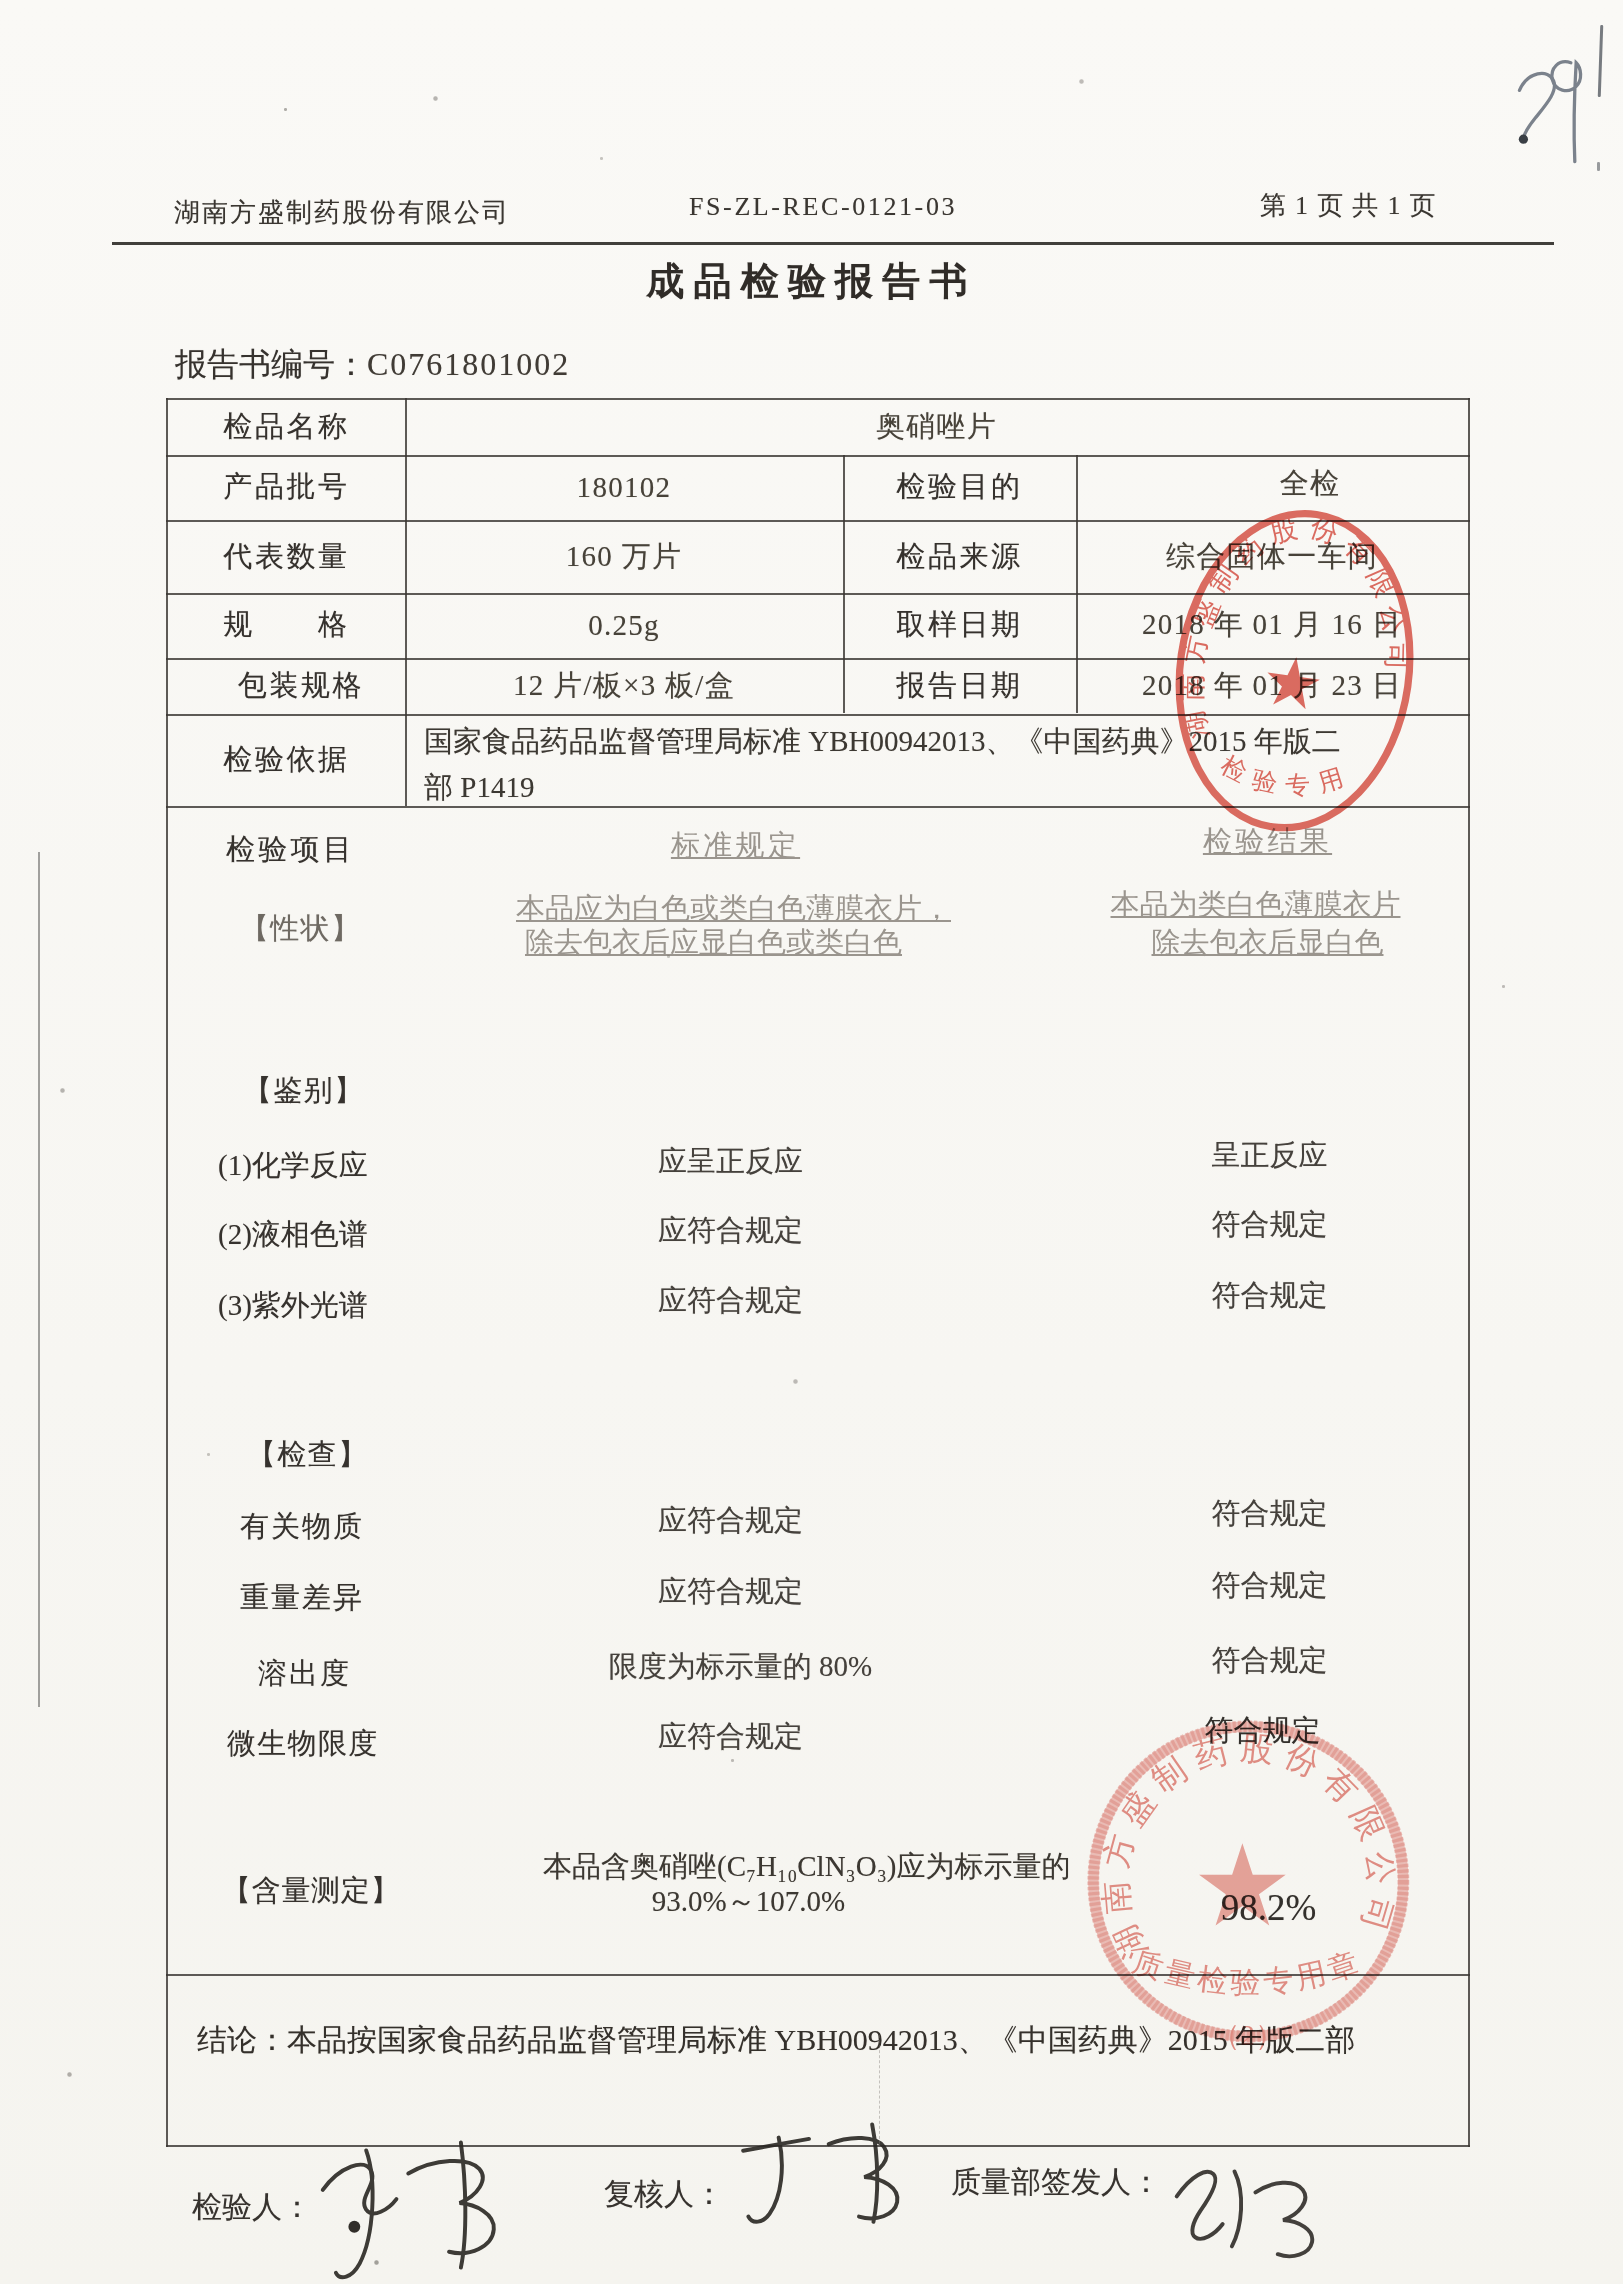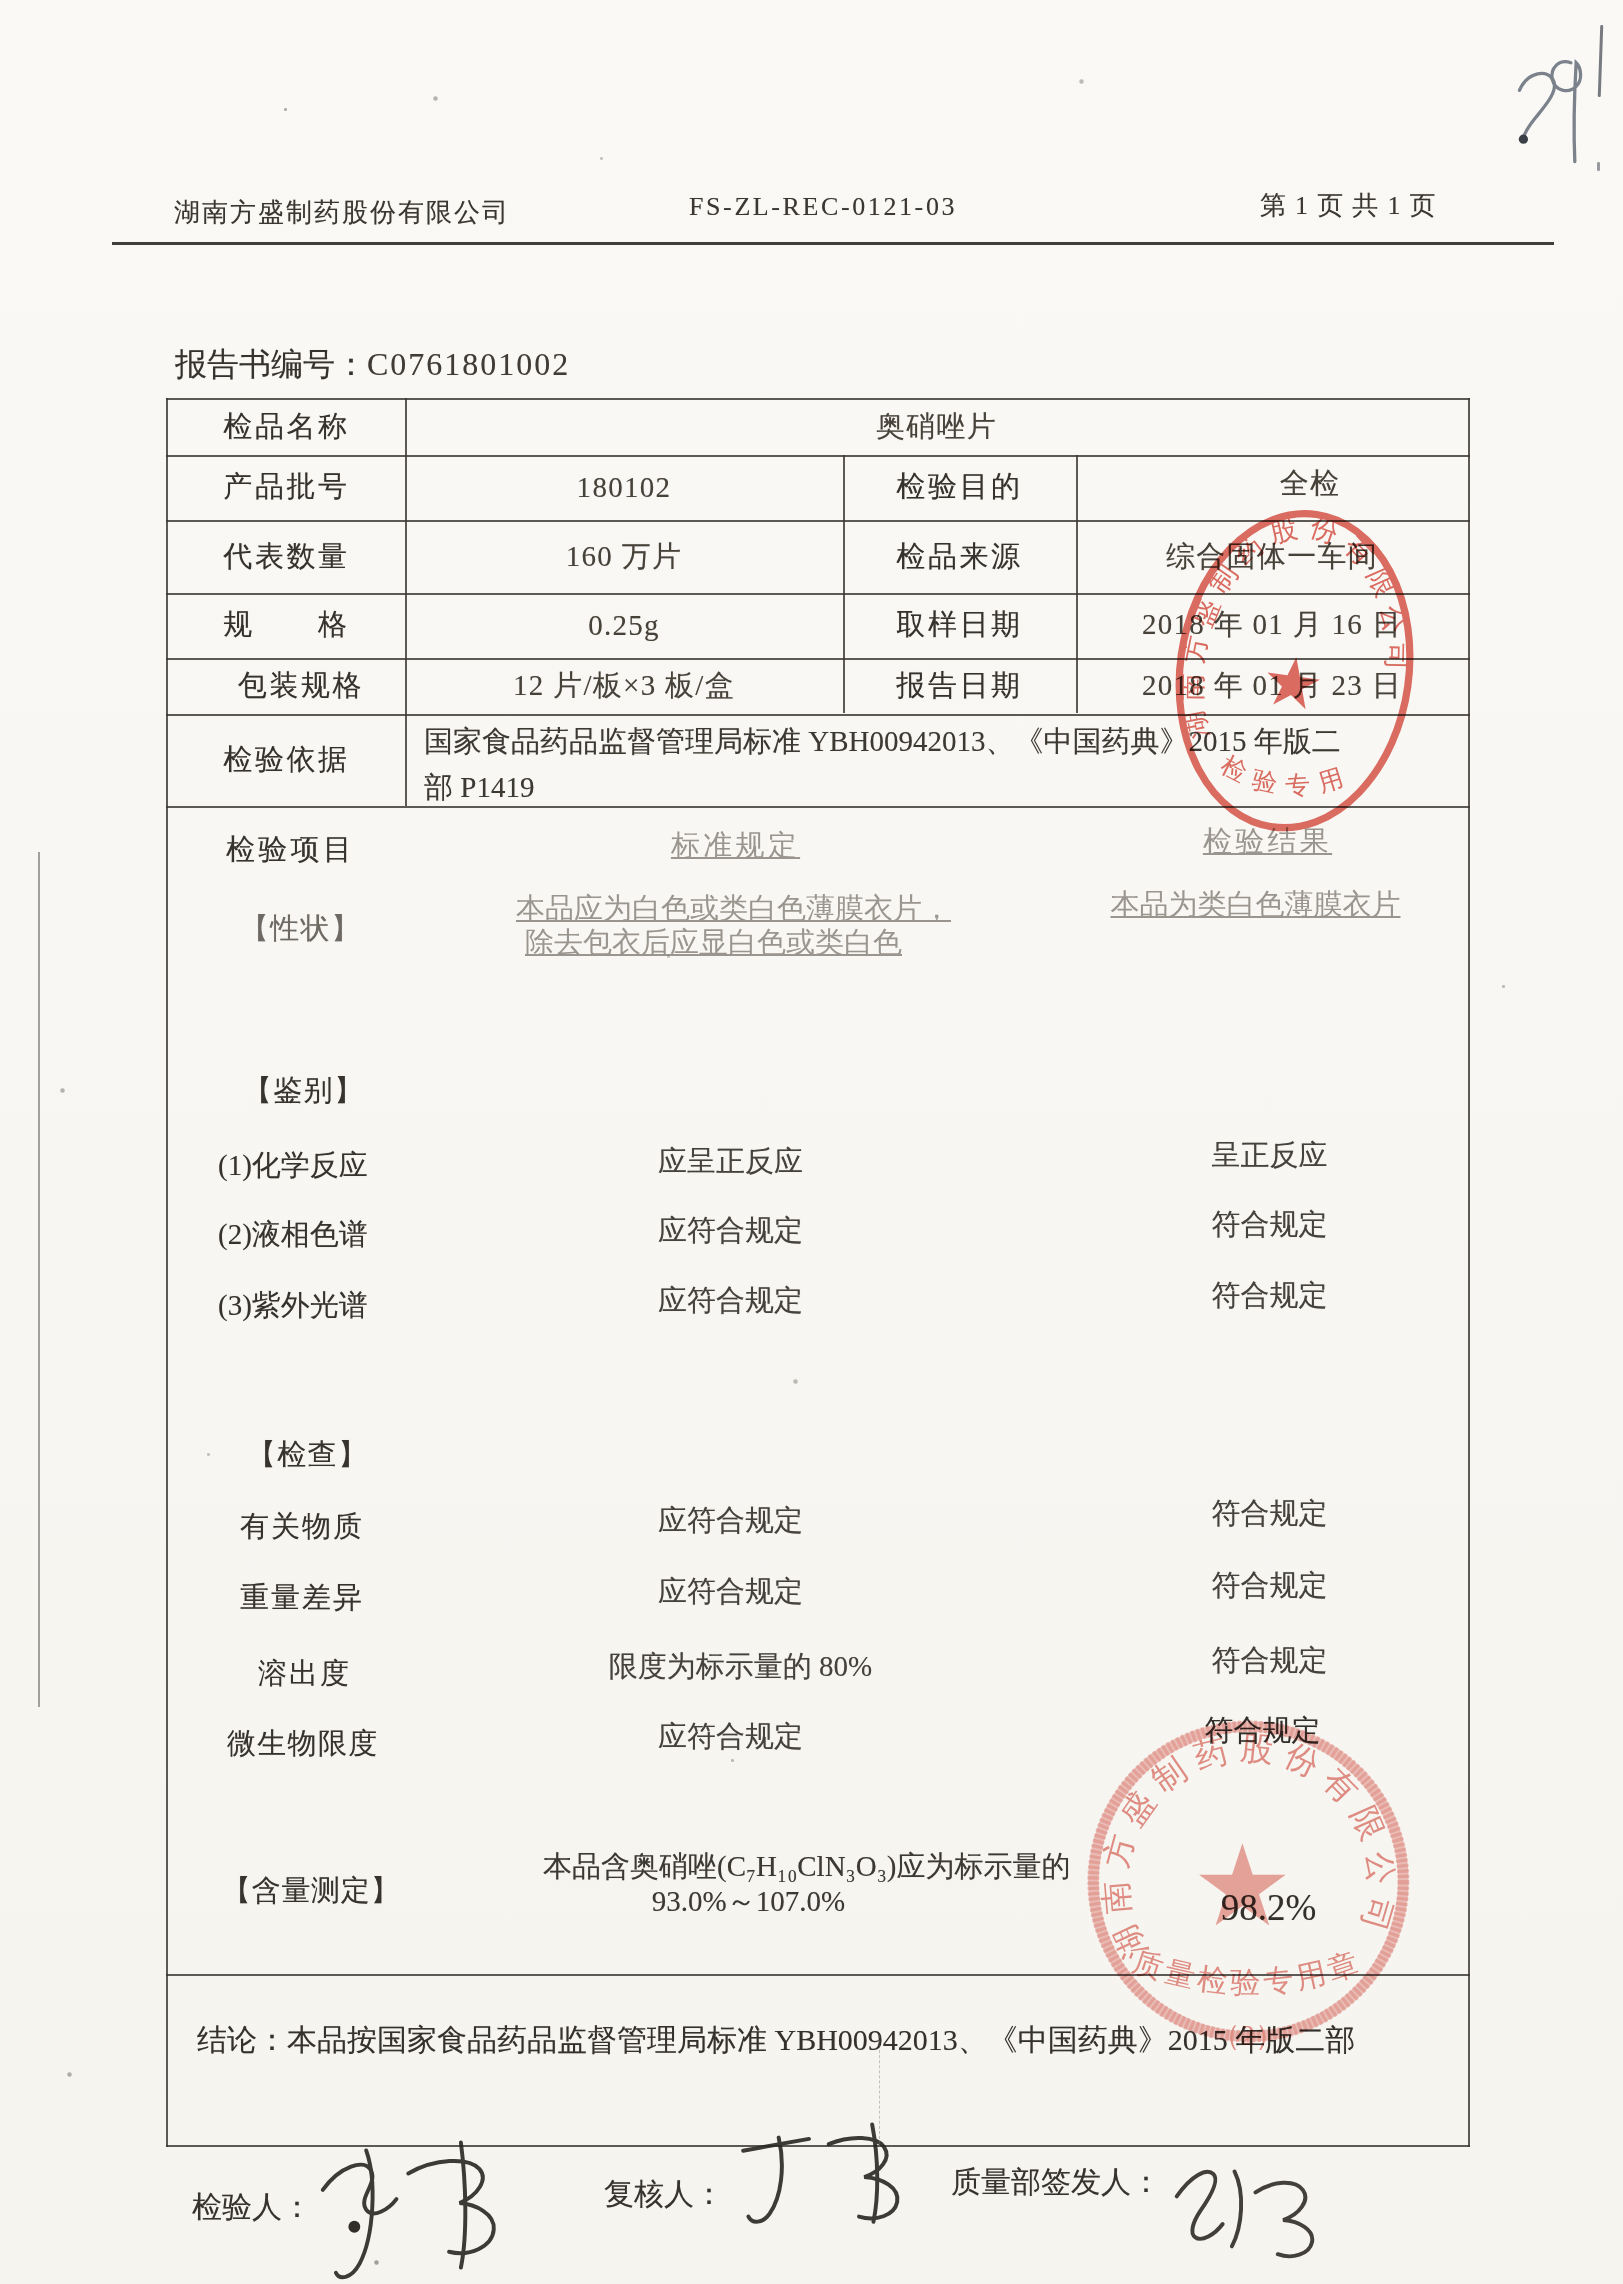--- a/index.html
+++ b/index.html
@@ -60,20 +60,21 @@
 </head>
 <body>
 
 <div class="sheet">
 
   <div class="t h" style="left:174px;top:195px;letter-spacing:2px">湖南方盛制药股份有限公司</div>
   <div class="t h" style="left:689px;top:192px;letter-spacing:2.6px">FS-ZL-REC-0121-03</div>
   <div class="t h" style="left:1260px;top:188px;letter-spacing:1.3px">第 1 页 共 1 页</div>
   <div class="rule" style="left:112px;top:242px;width:1442px"></div>
 
+  <div class="t center" style="left:0;top:256px;width:1623px;font-size:38px;font-weight:bold;letter-spacing:9.2px;color:#302c28">成品检验报告书</div>
 
   <div class="t" style="left:175px;top:343px;font-size:32px"><span>报告书编号：</span><span style="letter-spacing:2px;color:#403b35">C0761801002</span></div>
 
   <div class="hline" style="left:166px;top:398px;width:1304px"></div>
   <div class="hline" style="left:166px;top:455px;width:1304px"></div>
   <div class="hline" style="left:166px;top:520px;width:1304px"></div>
   <div class="hline" style="left:166px;top:593px;width:1304px"></div>
   <div class="hline" style="left:166px;top:658px;width:1304px"></div>
   <div class="hline" style="left:166px;top:714px;width:1304px"></div>
   <div class="hline" style="left:166px;top:806px;width:1304px"></div>
@@ -113,20 +114,21 @@
   <div class="t" style="left:424px;top:768px;font-size:29px;color:#3c3832">部 P1419</div>
 
   <div class="t" style="left:226px;top:830px;letter-spacing:3.3px">检验项目</div>
   <div class="t faint center" style="left:538px;top:826px;width:395px;letter-spacing:3.3px">标准规定</div>
   <div class="t faint center" style="left:1070px;top:822px;width:395px;letter-spacing:3.3px">检验结果</div>
 
   <div class="t semi" style="left:240px;top:909px;letter-spacing:1.3px">【性状】</div>
   <div class="t faint center" style="left:516px;top:889px;width:395px">本品应为白色或类白色薄膜衣片，</div>
   <div class="t faint center" style="left:516px;top:923px;width:395px">除去包衣后应显白色或类白色</div>
   <div class="t faint center" style="left:1058px;top:885px;width:395px">本品为类白色薄膜衣片</div>
+  <div class="t faint center" style="left:1070px;top:923px;width:395px">除去包衣后显白色</div>
 
   <div class="t" style="left:243px;top:1071px;letter-spacing:1.3px">【鉴别】</div>
 
   <div class="t" style="left:218px;top:1146px">(1)化学反应</div>
   <div class="t center" style="left:533px;top:1142px;width:395px;color:#45413c">应呈正反应</div>
   <div class="t center" style="left:1072px;top:1136px;width:395px;color:#45413c">呈正反应</div>
 
   <div class="t" style="left:218px;top:1215px">(2)液相色谱</div>
   <div class="t center" style="left:533px;top:1211px;width:395px;color:#45413c">应符合规定</div>
   <div class="t center" style="left:1072px;top:1205px;width:395px;color:#45413c">符合规定</div>

